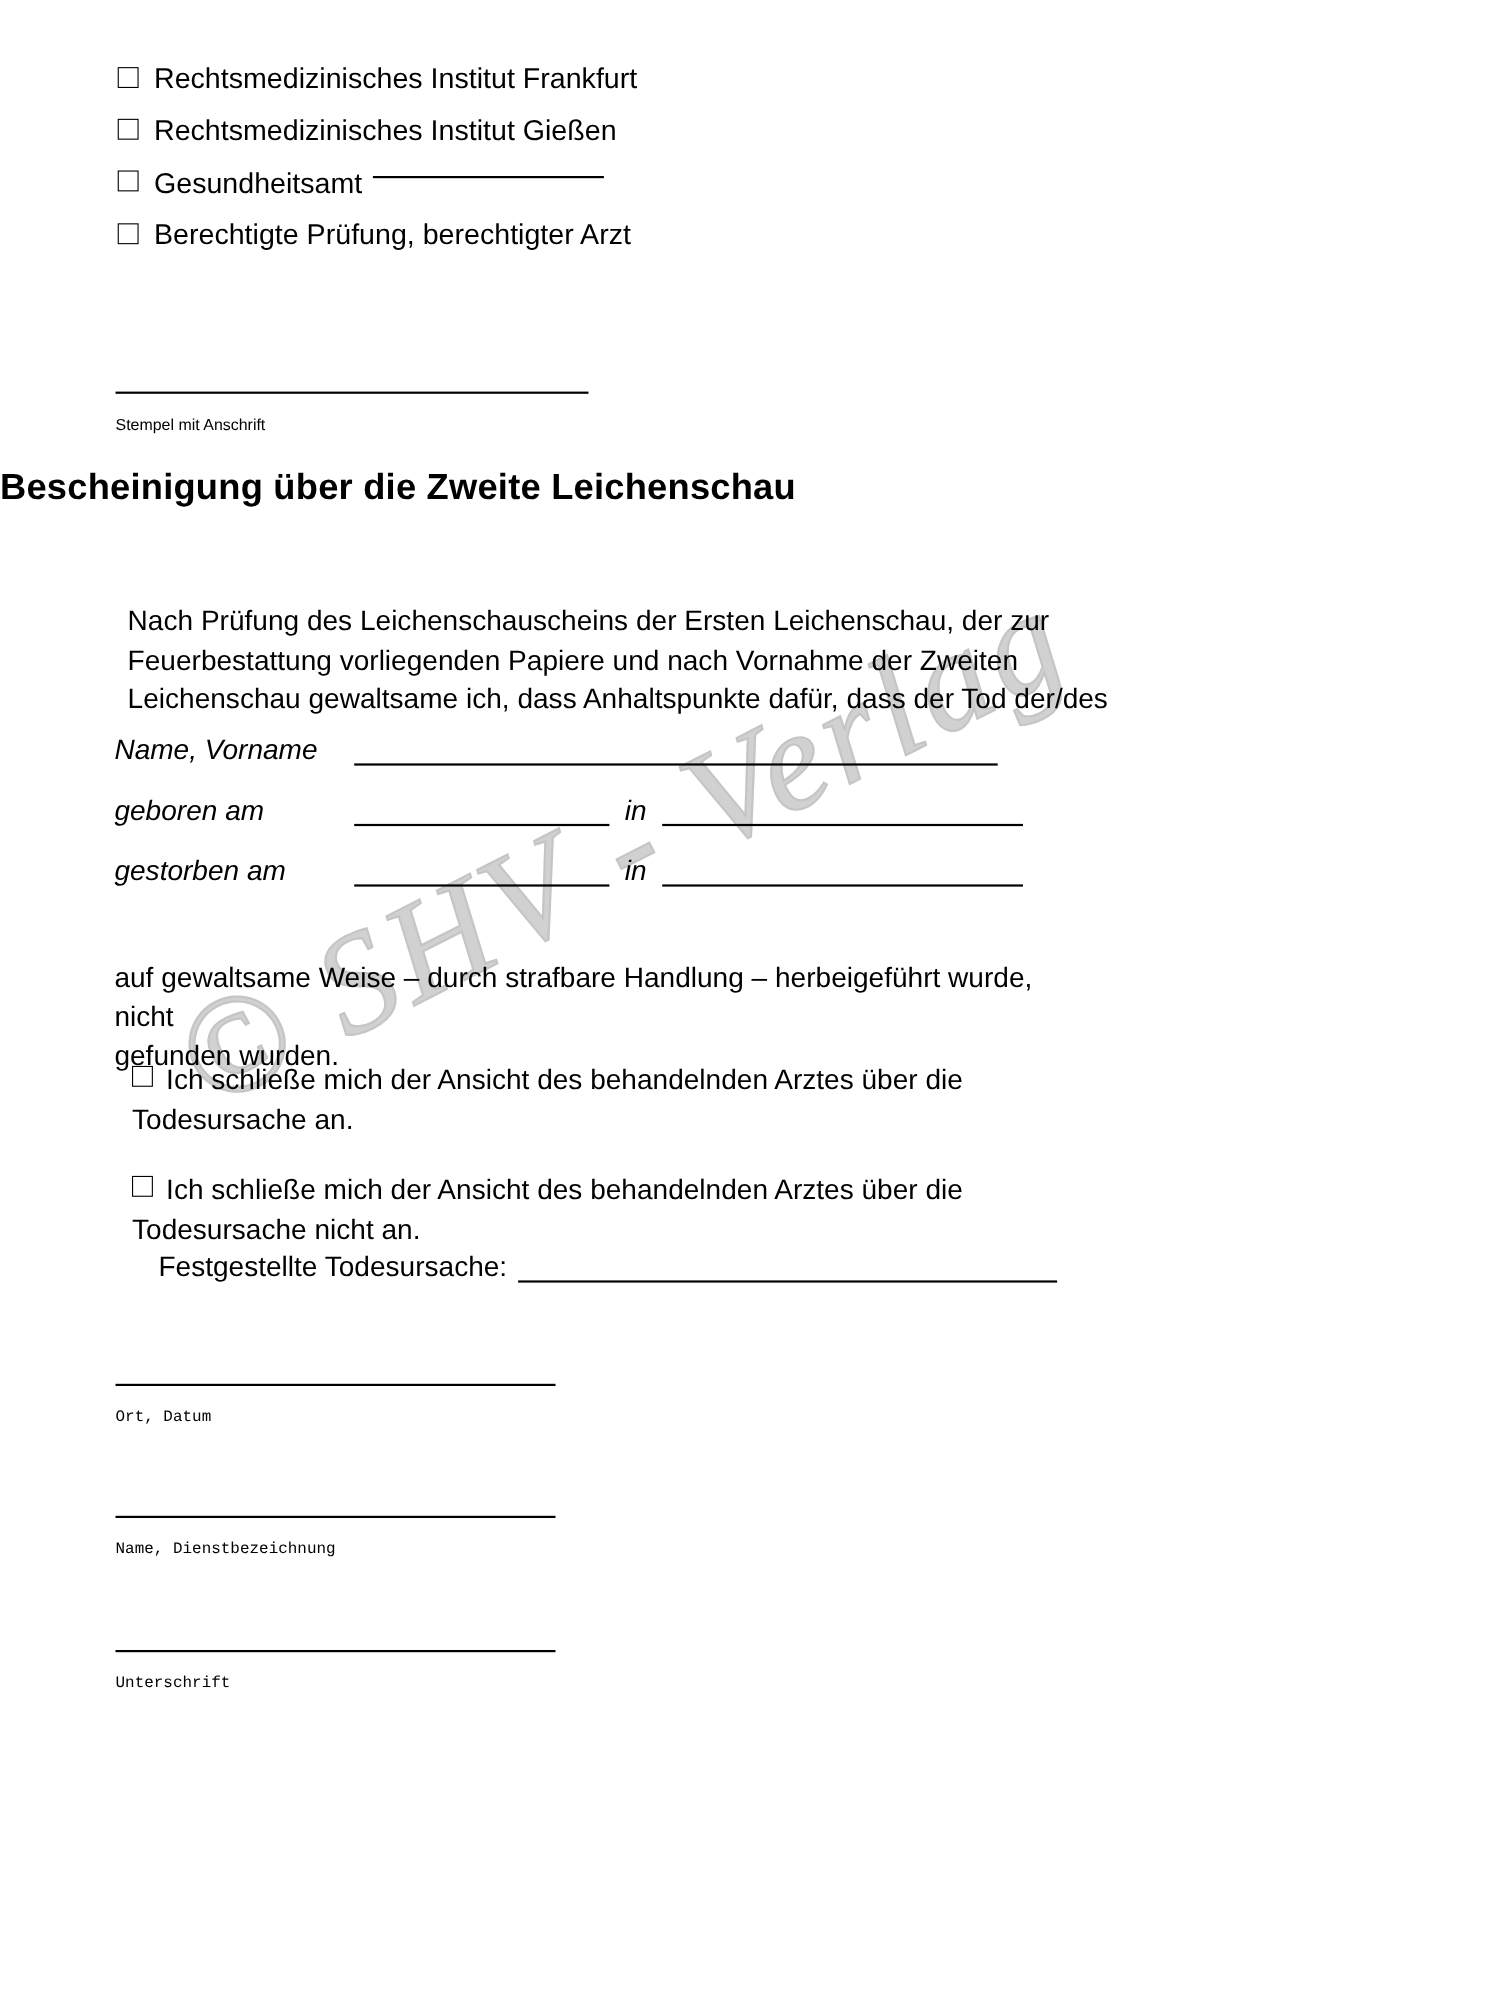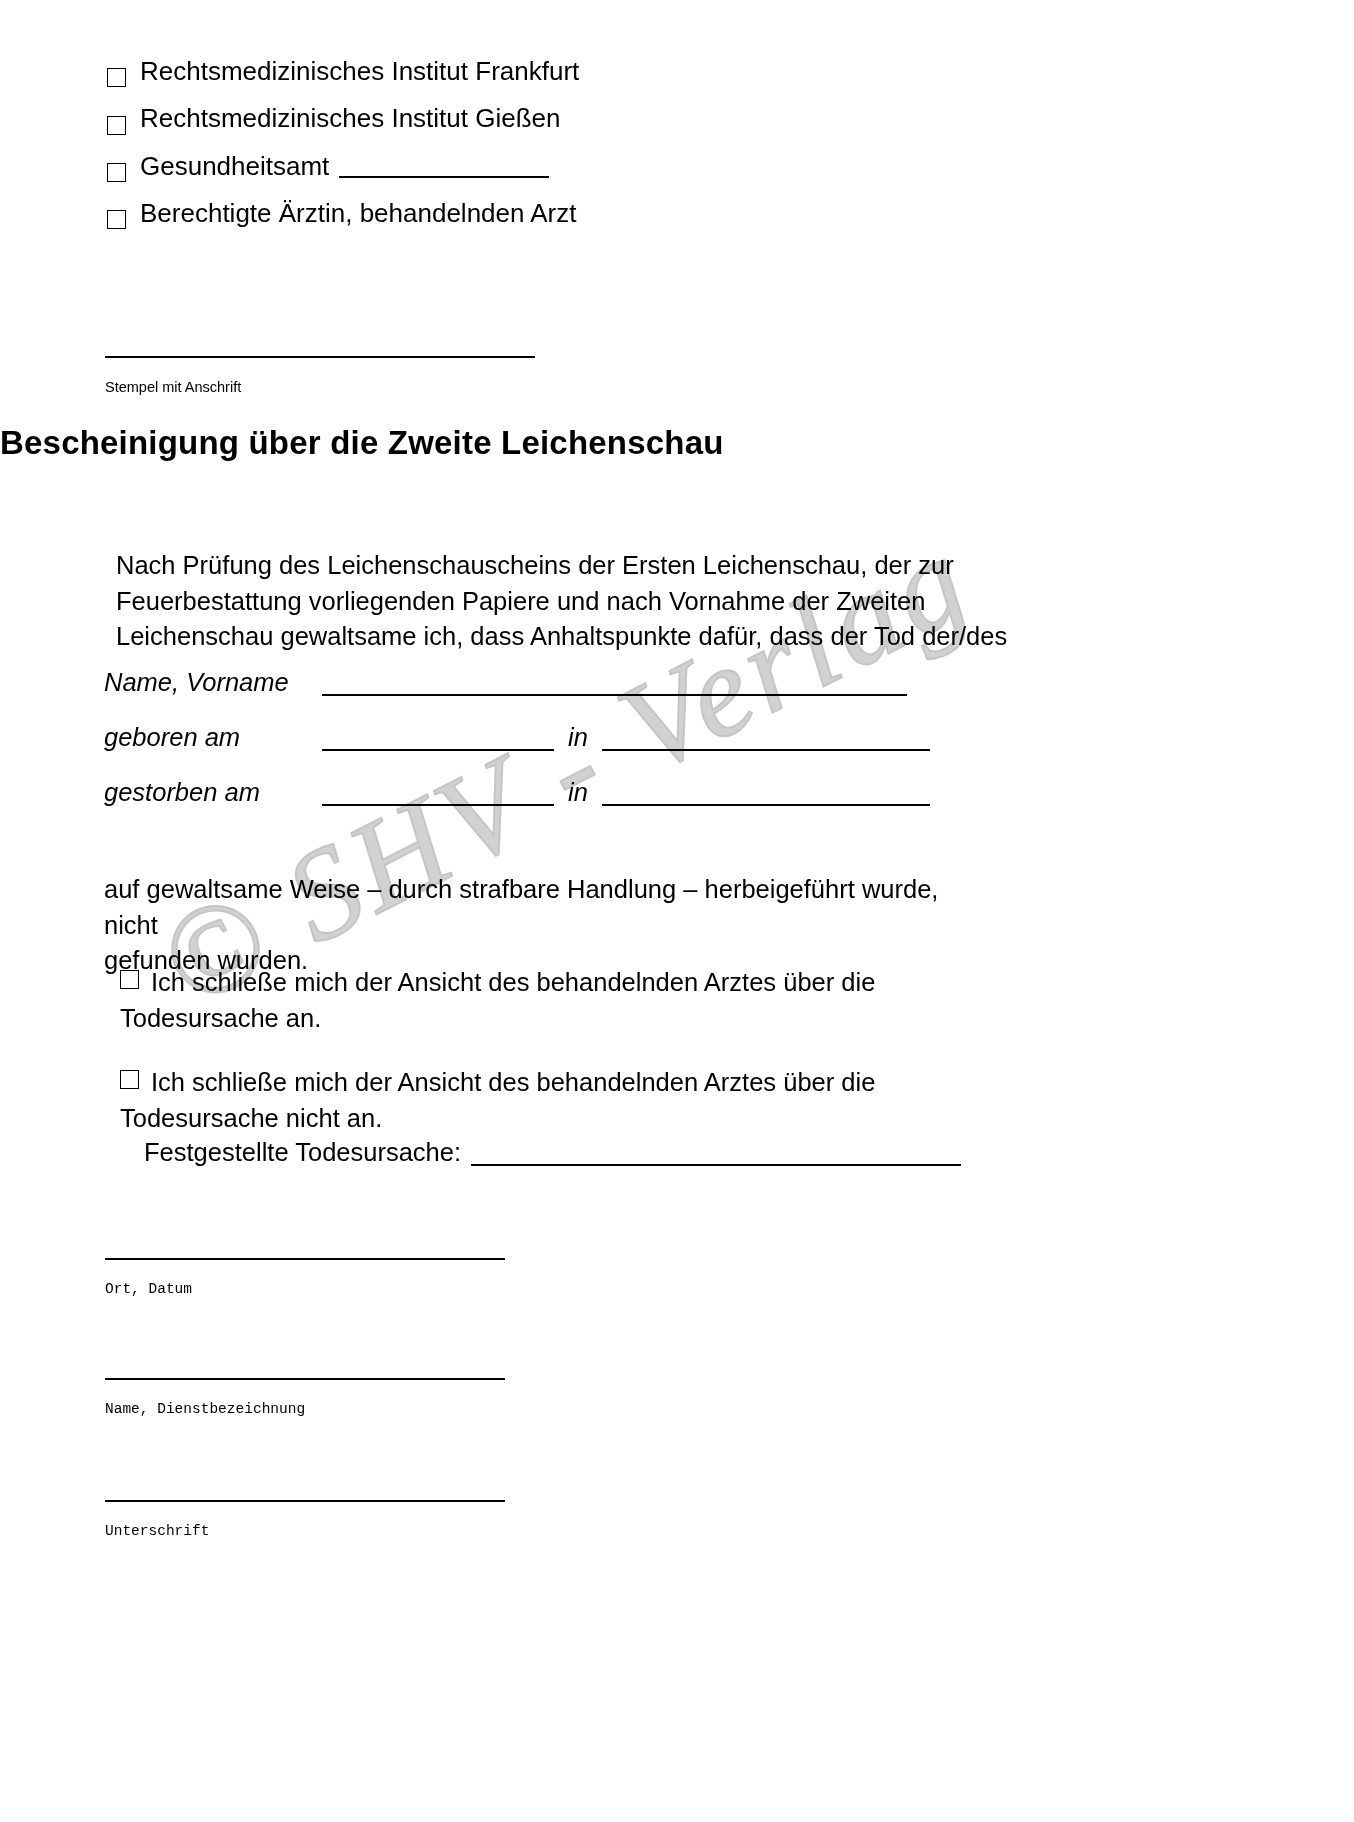--- a/index.html
+++ b/index.html
@@ -52,21 +52,21 @@
 
   
   .checklist {
     position: absolute;
     left: 107px;
     top: 54px;
     width: 980px;
   }
   .check-row {
     display: flex;
-    align-items: flex-end;
+    align-items: center;
     margin-bottom: 13px;
     font-size: 26px;
     line-height: 1.32;
   }
   .box {
     display: inline-block;
     width: 17px;
     height: 17px;
     border: 1.6px solid #000;
     margin-right: 14px;
@@ -243,21 +243,21 @@
       </div>
 
       <div class="check-row">
         <span class="box"></span>
         <span class="check-label">Gesundheitsamt</span>
         <span class="inline-fill"></span>
       </div>
 
       <div class="check-row">
         <span class="box"></span>
-        <span class="check-label">Berechtigte Ärztin, behandelnden Arzt</span>
+        <span class="check-label">Berechtigte Prüfung, berechtigter Arzt</span>
       </div>
 
     </div>
 
     <div class="stamp-block">
       <div class="rule"></div>
       <div class="caption">Stempel mit Anschrift</div>
     </div>
 
     <div class="title">Bescheinigung über die Zweite Leichenschau</div>

